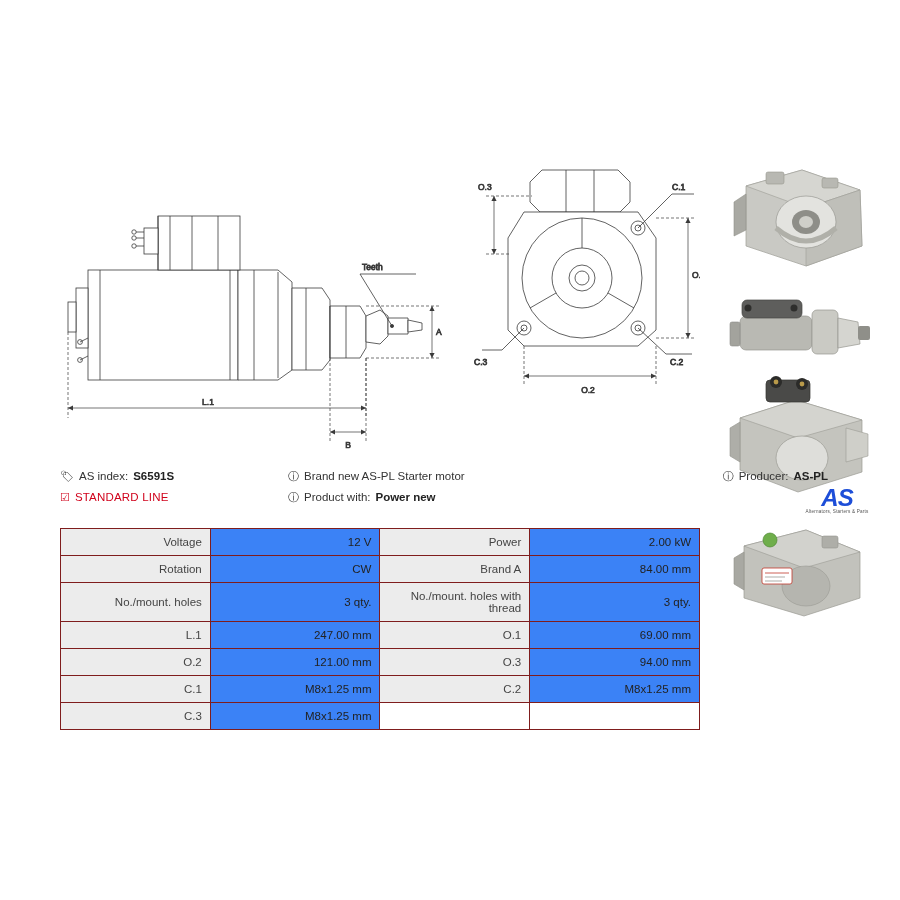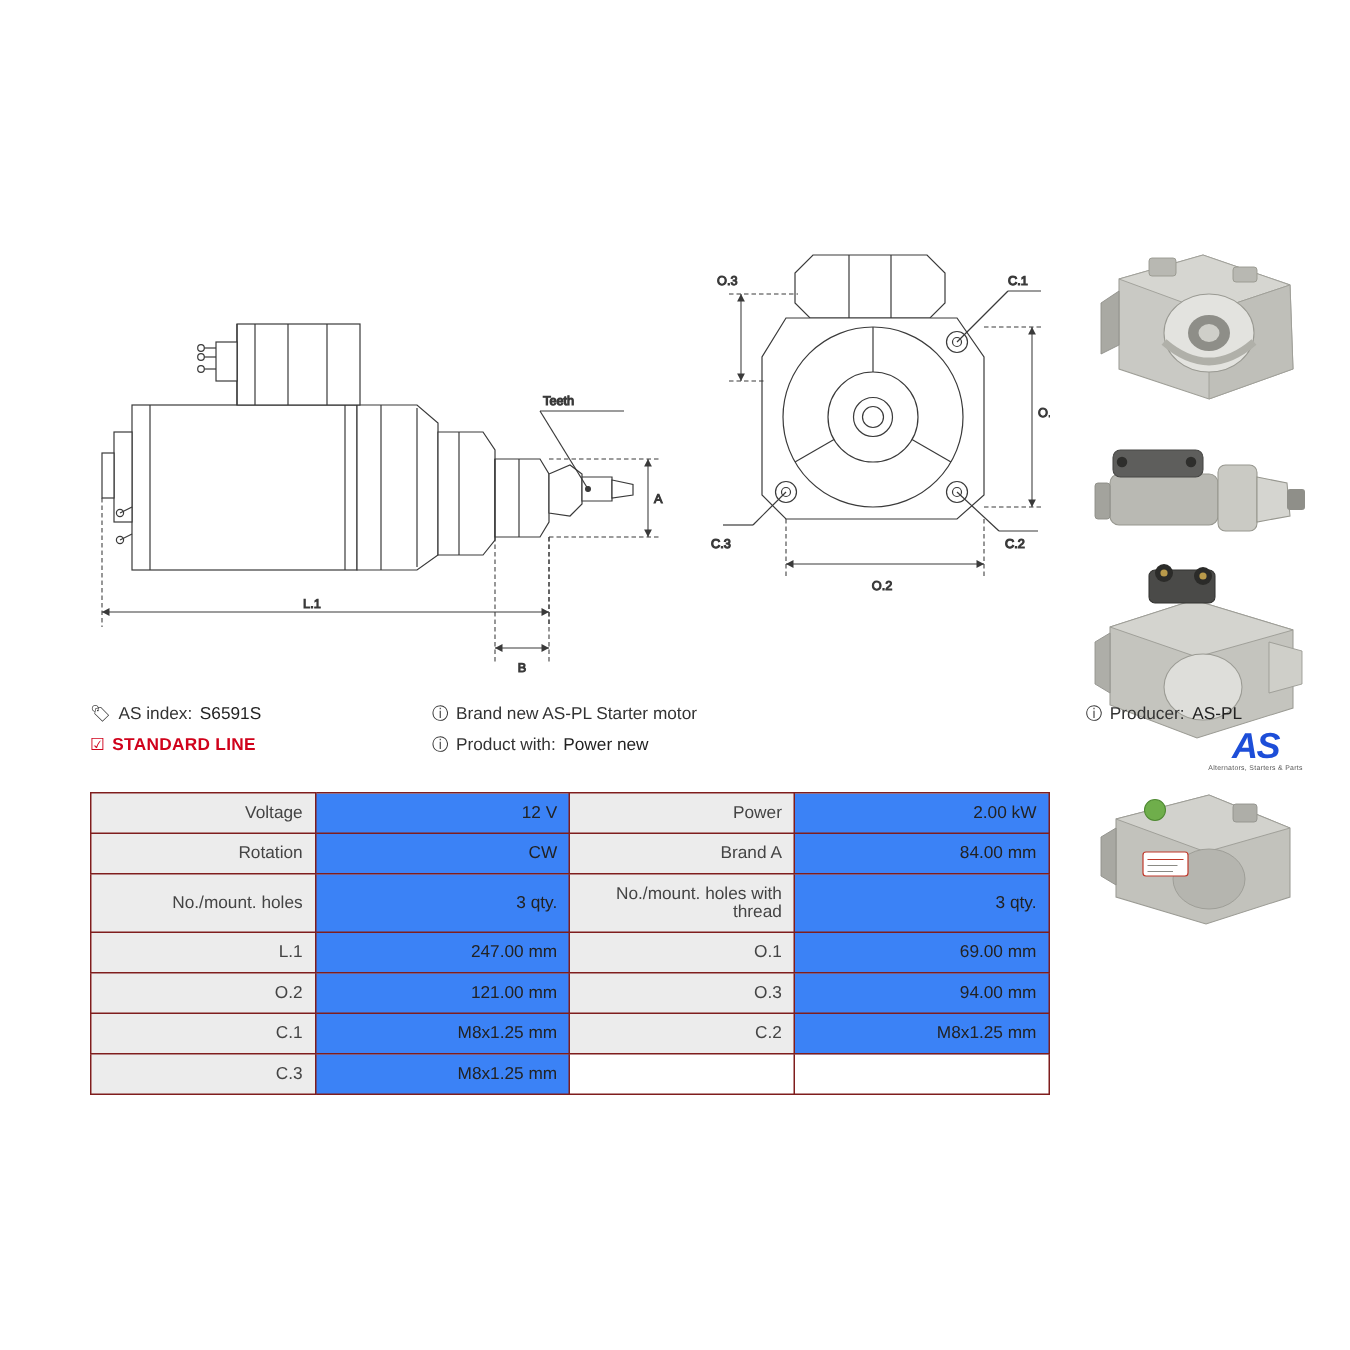--- a/index.html
+++ b/index.html
@@ -31,22 +31,22 @@
   .info {
     position:absolute; left:60px; top:470px; width:780px;
     font-size:11.5px;
   }
   .info-row { display:flex; align-items:flex-start; margin-bottom:8px; }
   .info-cell { display:flex; align-items:flex-start; gap:5px; }
   .c1 { width:228px; }
   .c2 { width:330px; }
   .c3 { width:210px; text-align:right; justify-content:flex-end;}
   .ico { color:#333; font-size:11px; line-height:13px; }
-  .bold { font-weight:normal; color:#222; }
-  .std-line { color:#d0021b; font-weight:bold; letter-spacing:.2px; }
+  .bold { font-weight:bold; color:#222; }
+  .std-line { color:#d0021b; font-weight:normal; letter-spacing:.2px; }
   .std-ico { color:#d0021b; }
 
   
   .logo {
     position:absolute; right:18px; top:488px; width:90px; text-align:center;
   }
   .logo .mark {
     font-family:"Liberation Sans", sans-serif;
     font-weight:bold; font-style:italic; font-size:24px;
     color:#1d4ed8; line-height:20px; letter-spacing:-1px;

